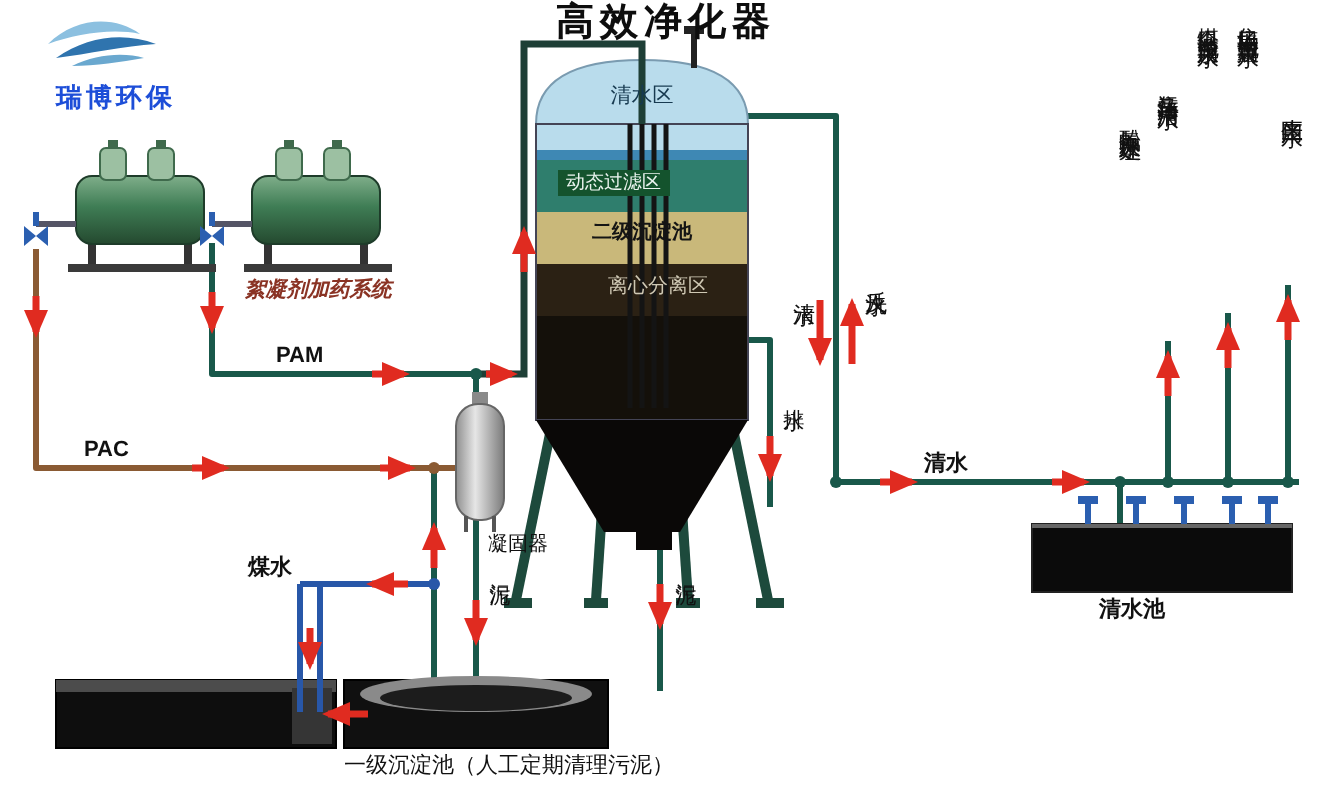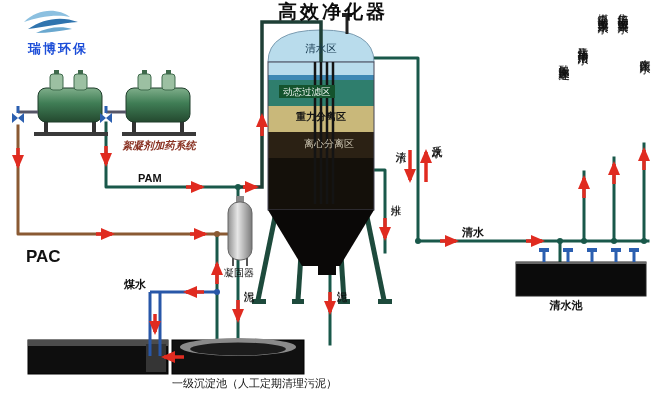--- a/index.html
+++ b/index.html
@@ -214,29 +214,29 @@
       <circle cx="644" cy="241" r="3" fill="#19584a"></circle>
     </g>
   </svg>
 
   <div class="lbl c b" style="left:14px;top:41px;width:88px;font-size:13px;color:#1d4ed8;letter-spacing:2px;">瑞博环保</div>
 
   <div class="lbl c b" style="left:248px;top:1px;width:170px;font-size:19px;letter-spacing:3px;color:#0d0d0d;">高效净化器</div>
 
   <div class="lbl c" style="left:268px;top:42px;width:106px;font-size:10.5px;color:#173a50;">清水区</div>
   <div class="lbl" style="left:279px;top:85px;font-size:9.5px;color:#e9f3ee;background:#14532d;padding:1px 4px;">动态过滤区</div>
-  <div class="lbl c b" style="left:268px;top:111px;width:106px;font-size:10px;color:#141414;">重力分离区</div>
+  <div class="lbl c b" style="left:268px;top:111px;width:106px;font-size:10px;color:#141414;">二级沉淀池</div>
   <div class="lbl c" style="left:268px;top:138px;width:122px;font-size:10px;color:#cfc8b4;">离心分离区</div>
 
   <div class="lbl c b" style="left:97px;top:139px;width:124px;font-size:10.5px;color:#8a3324;font-style:italic;">絮凝剂加药系统</div>
 
-  <div class="lbl b" style="left:26px;top:219px;font-size:17px;margin-top:28px;">PAC</div>
+  <div class="lbl b" style="left:42px;top:219px;font-size:11px;">PAC</div>
   <div class="lbl b" style="left:138px;top:172px;font-size:11px;">PAM</div>
 
-  <div class="lbl c" style="left:212px;top:267px;width:54px;font-size:10px;">凝固器</div>
+  <div class="lbl c" style="left:212px;top:267px;width:54px;font-size:10px;padding-left:20px;">凝固器</div>
 
   <div class="lbl b" style="left:124px;top:278px;font-size:11px;">煤水</div>
   <div class="lbl v" style="left:243px;top:283px;font-size:10.5px;">污泥</div>
   <div class="lbl v" style="left:336px;top:283px;font-size:10.5px;">污泥</div>
   <div class="lbl v" style="left:390px;top:196px;font-size:10.5px;">排水</div>
   <div class="lbl v" style="left:394px;top:142px;font-size:11px;">清水</div>
   <div class="lbl v" style="left:430px;top:136px;font-size:11px;">反洗水</div>
   <div class="lbl b" style="left:462px;top:226px;font-size:11px;">清水</div>
 
   <div class="lbl" style="left:172px;top:377px;font-size:11px;">一级沉淀池（人工定期清理污泥）</div>

